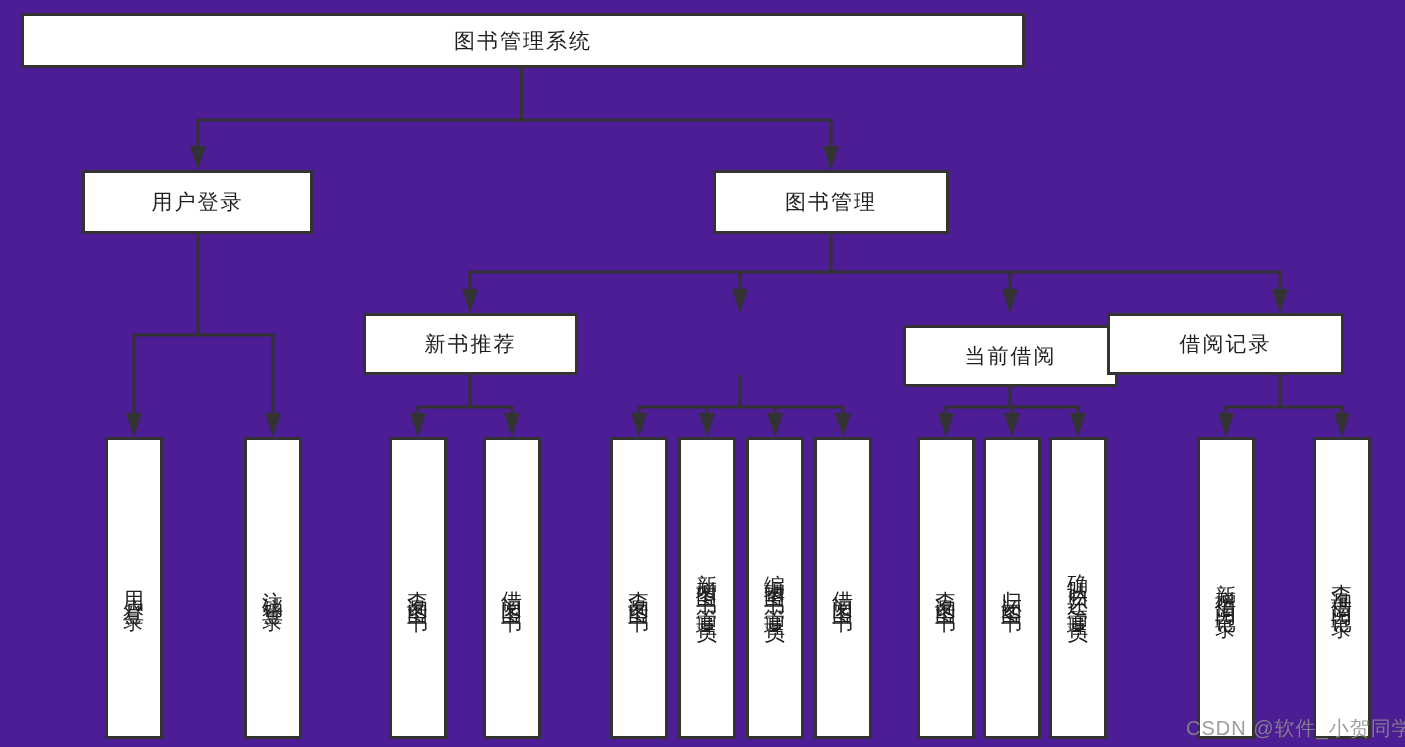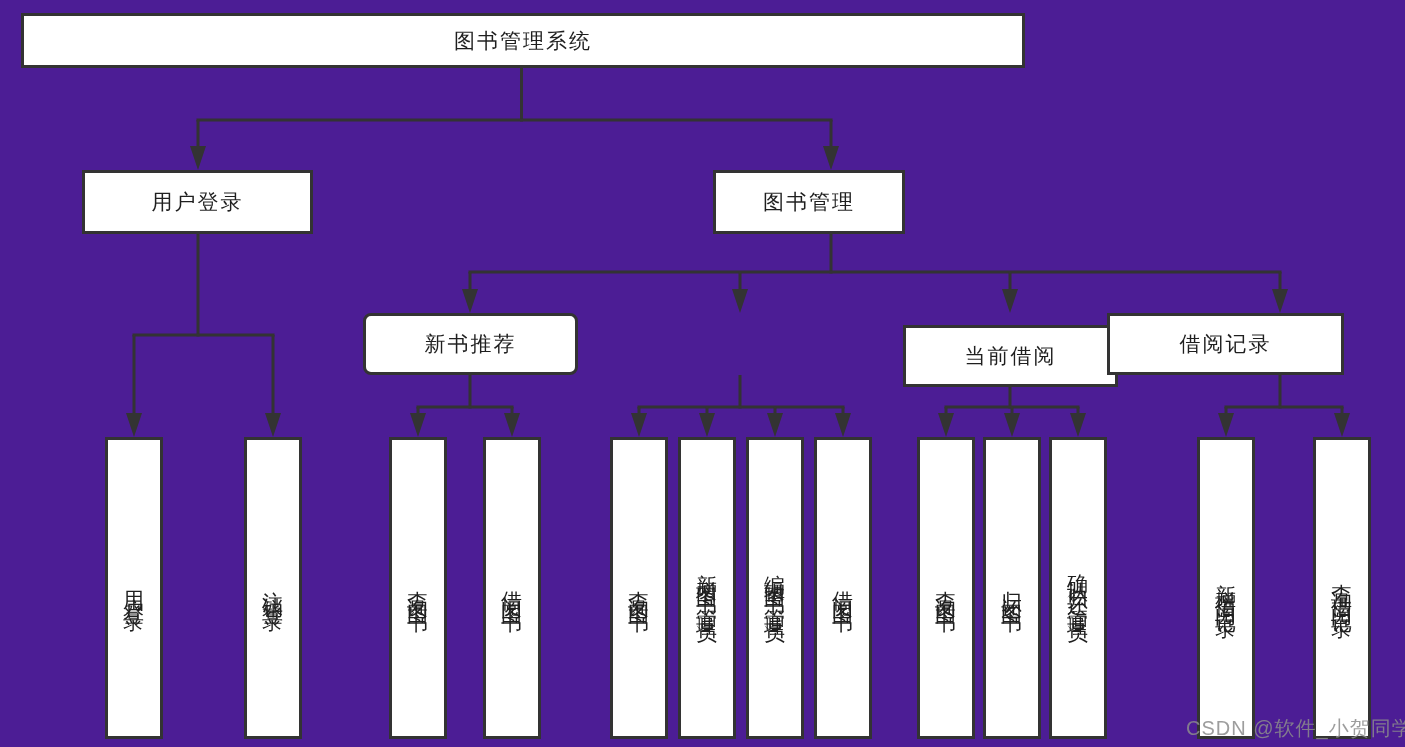--- a/index.html
+++ b/index.html
@@ -117,25 +117,25 @@
     </g>
   </svg>
 
   <div class="box" style="left:21px; top:13px; width:1004px; height:55px;">
     <span>图书管理系统</span>
   </div>
 
   <div class="box" style="left:82px; top:170px; width:231px; height:64px;">
     <span>用户登录</span>
   </div>
-  <div class="box" style="left:713px; top:170px; width:192px; height:64px;">
+  <div class="box" style="left:713px; top:170px; width:236px; height:64px;">
     <span>图书管理</span>
   </div>
 
-  <div class="box" style="left:363px; top:313px; width:215px; height:62px;border-radius:8px;">
+  <div class="box" style="left:363px; top:313px; width:215px; height:62px;">
     <span>新书推荐</span>
   </div>
   <div class="box" style="left:903px; top:313px; width:215px; height:62px;margin-top:12px;">
     <span>当前借阅</span>
   </div>
   <div class="box" style="left:1107px; top:313px; width:237px; height:62px;">
     <span>借阅记录</span>
   </div>
 
   <div class="box v" style="left:105px; top:437px; width:58px; height:302px;">

